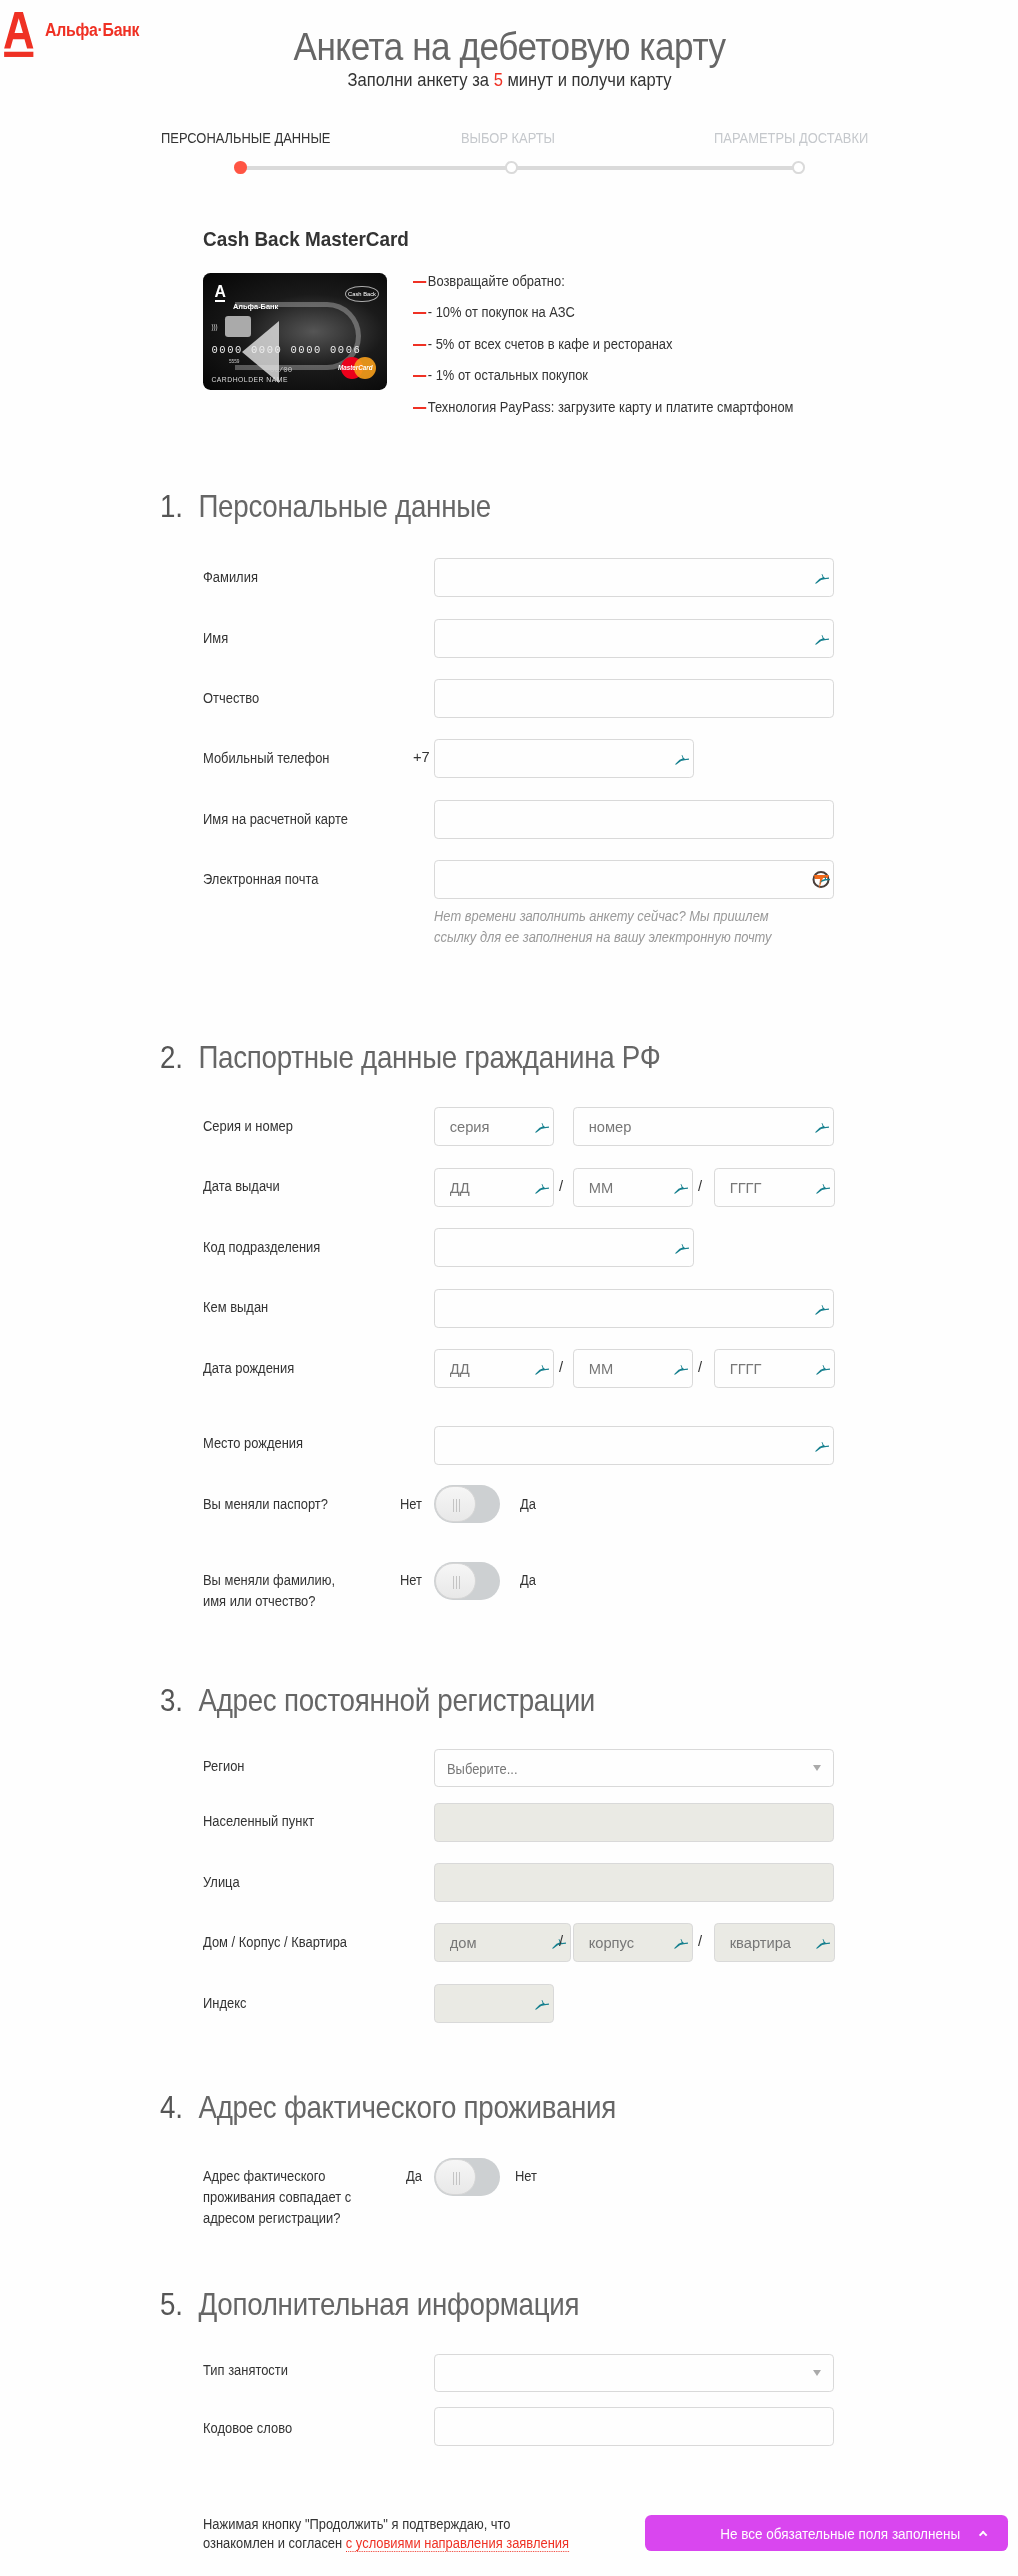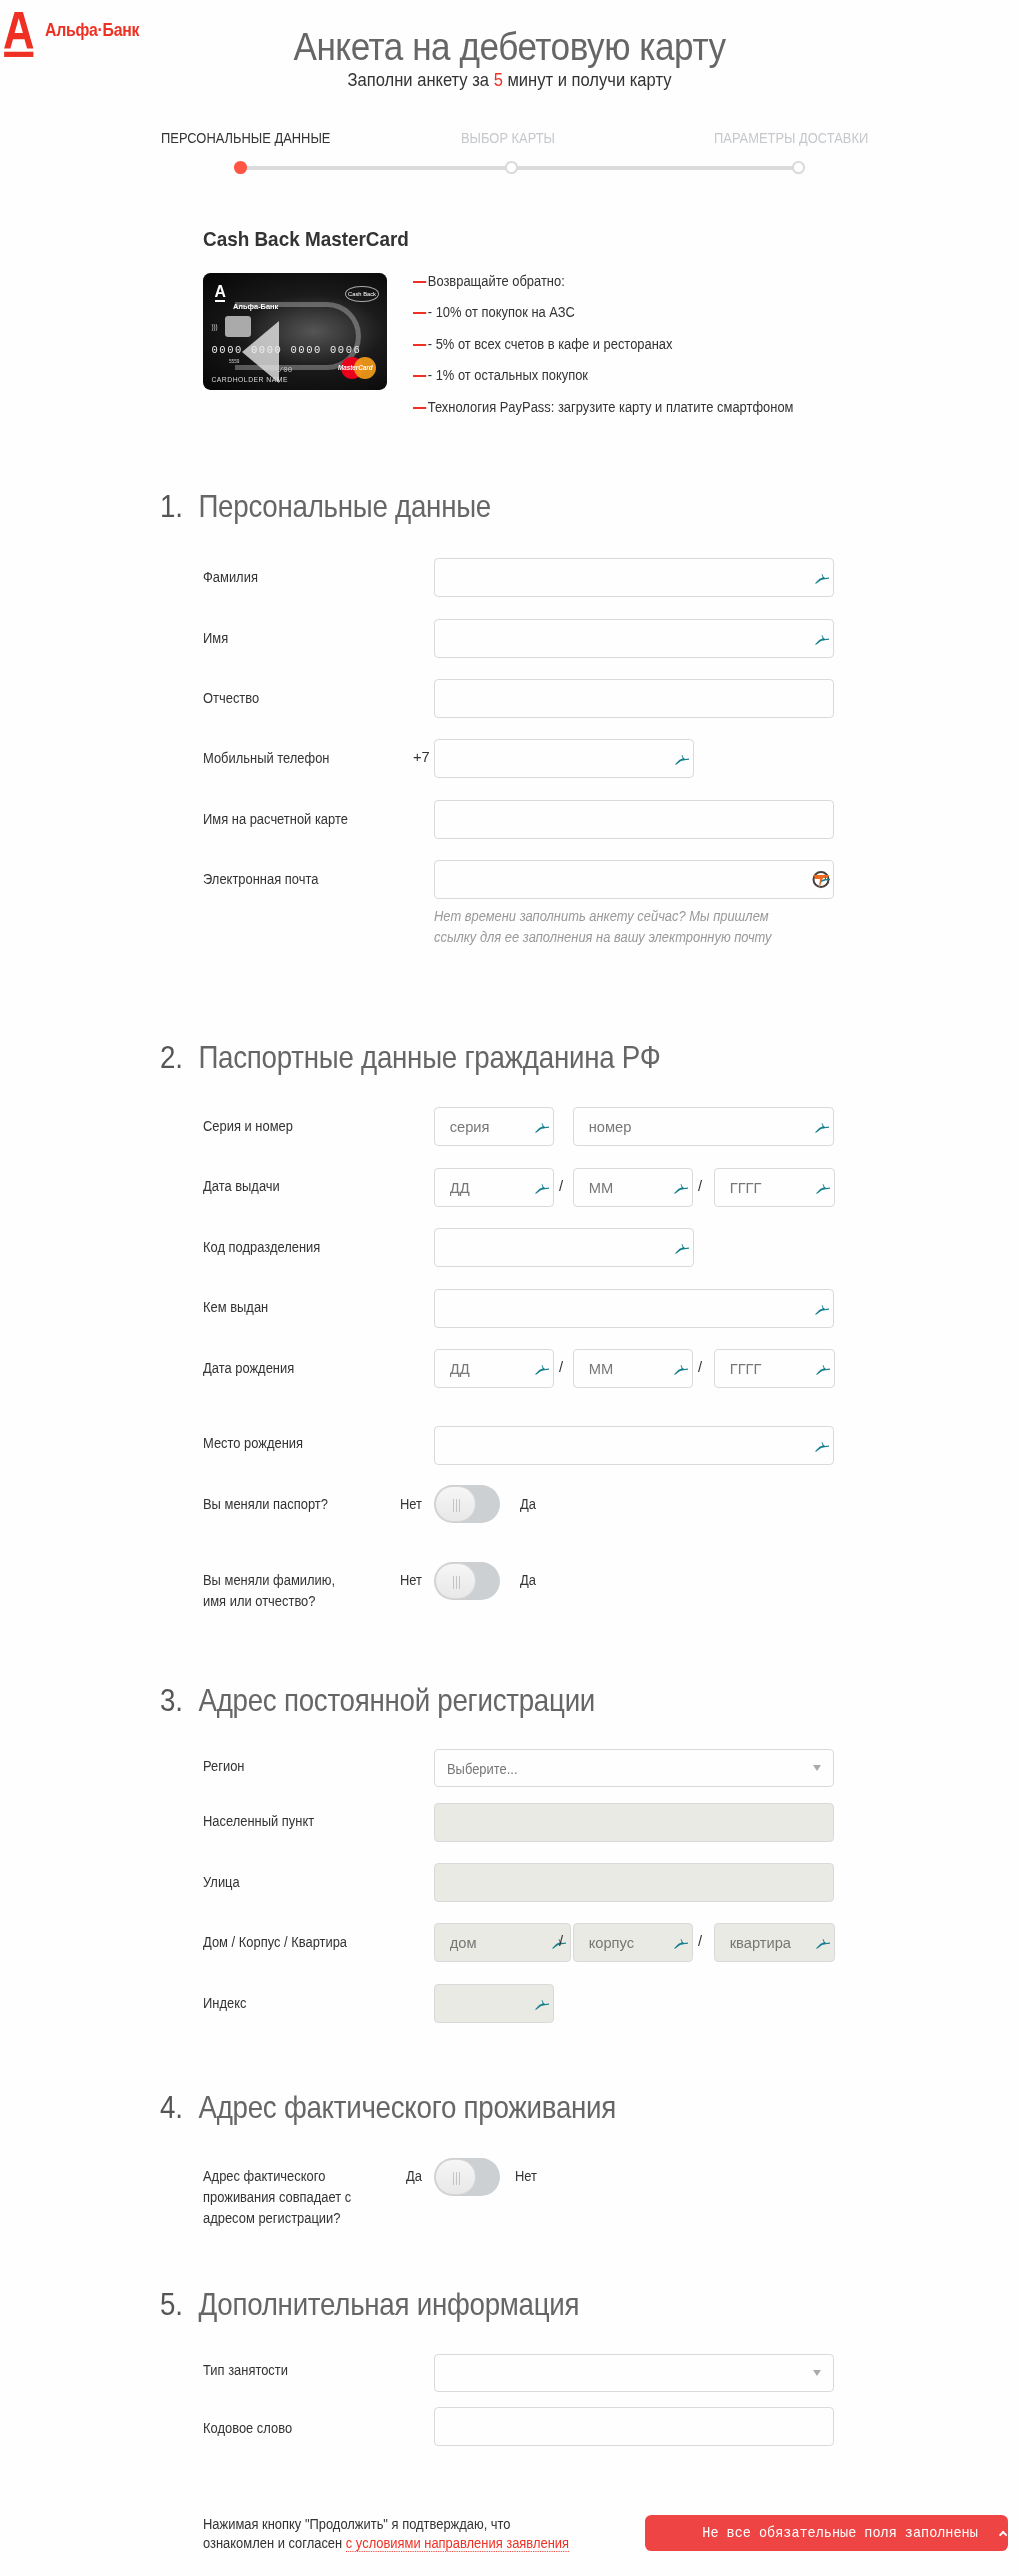--- a/index.html
+++ b/index.html
@@ -61,21 +61,21 @@
 
   .hint { left: 434px; font-size: 14.7px; color: #999; font-style: italic; transform: scaleX(0.88); transform-origin: left center; white-space: nowrap; line-height: 21px; }
 
   .toggle-word { font-size: 14.7px; color: #333; transform: scaleX(0.88); transform-origin: left center; }
   .toggle { width: 66px; height: 38px; border-radius: 19px; background: #cdd0d2; }
   .toggle .knob { position: absolute; left: 1.1px; top: 1.1px; width: 41px; height: 36px; border-radius: 18px; background: linear-gradient(#f6f6f6, #e8e8e8); border: 1.1px solid #d6d6d6; }
   .toggle .knob i { position: absolute; top: 11.6px; width: 1.1px; height: 13.7px; background: #c4c4c4; }
 
   .footer-text { left: 203px; top: 2515px; font-size: 14.7px; color: #333; line-height: 19px; transform: scaleX(0.88); transform-origin: left top; white-space: nowrap; }
   .footer-link { color: #ef3124; border-bottom: 1.6px dotted #ef3124; }
-  .submit-btn { left: 645px; top: 2515px; width: 363px; height: 36px; border-radius: 6.3px; background: #ef4444; color: #fff; font-size: 15px; display: flex; align-items: center; justify-content: center; border: none; font-family: Liberation Mono, monospace; padding-left: 40px; }
+  .submit-btn { left: 645px; top: 2515px; width: 363px; height: 36px; border-radius: 6.3px; background: #d946ef; color: #fff; font-size: 15px; display: flex; align-items: center; justify-content: center; border: none; font-family: Liberation Sans, sans-serif; padding-left: 40px; }
   .submit-btn span.lbl { transform: scaleX(0.9); display: inline-block; }
   .submit-btn .chev { display: inline-block; width: 6.3px; height: 6.3px; border-left: 2.1px solid #fff; border-top: 2.1px solid #fff; transform: rotate(45deg); margin-left: 6.3px; margin-top: 4.2px; }
 </style>
 </head>
 <body>
 
 <div class="abs logo-a">
   <svg width="31.5" height="47" viewBox="0 0 60 90">
     <path d="M22 2 H38 L58 72 H46 L41 54 H19 L14 72 H2 Z M22 42 H38 L30 14 Z" fill="#ef3124"></path>
     <rect x="2" y="78" width="56" height="10" fill="#ef3124"></rect>

